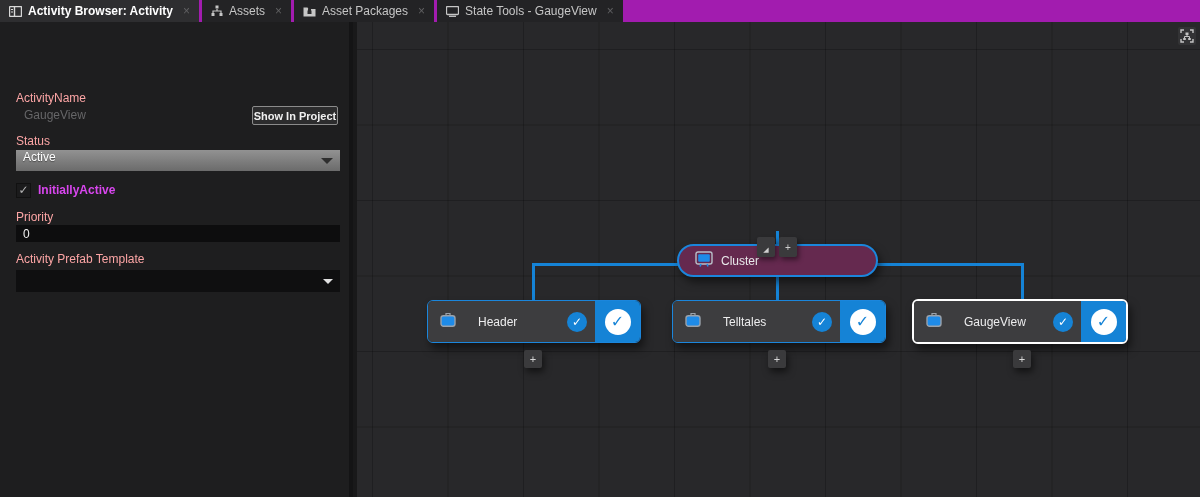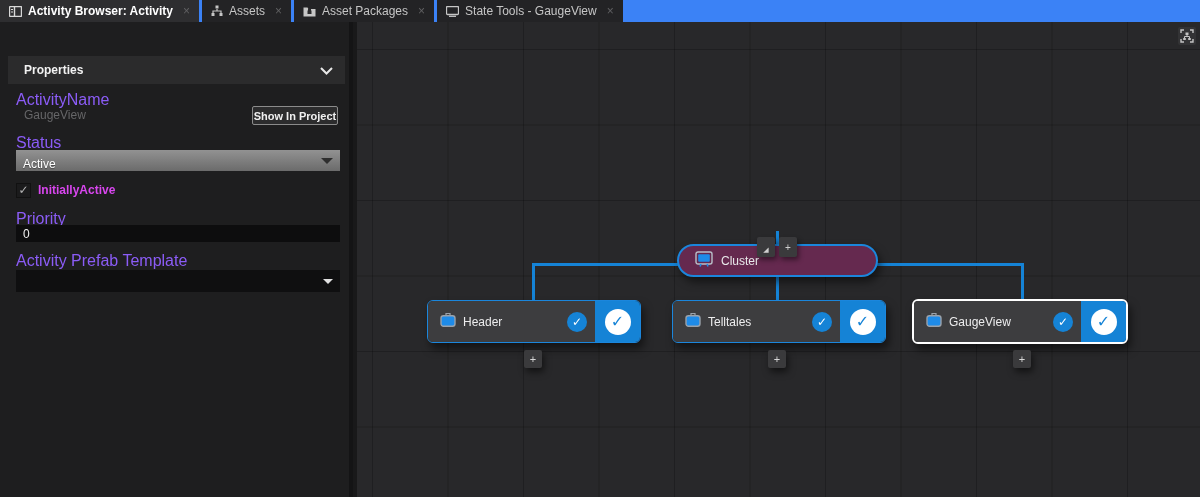--- a/index.html
+++ b/index.html
@@ -1,41 +1,41 @@
 <!DOCTYPE html>
 <html><head>
 <meta charset="utf-8">
 <style>
   * { margin:0; padding:0; box-sizing:border-box; }
   html,body { width:1200px; height:497px; overflow:hidden; background:#19191a;
     font-family:"Liberation Sans","DejaVu Sans",sans-serif; }
 
   
   .tabbar { position:absolute; left:0; top:0; width:1200px; height:22px;
-    background:#3b82f6; display:flex; align-items:stretch; }
+    background:#a21caf; display:flex; align-items:stretch; }
   .tab { display:flex; align-items:center; gap:6px; padding:0 9px; margin-right:3px;
     background:#232325; color:#c6c6c6; font-size:12px; cursor:default; }
   .tab.active { background:#2e2e30; color:#ffffff; font-weight:bold; }
   .tab .close { color:#606062; font-size:12px; font-weight:normal; margin-left:4px; }
   .tab svg { display:block; }
 
   
   .left-panel { position:absolute; left:0; top:22px; width:353px; height:475px;
     background:#1e1e1f; border-right:4px solid #141415; }
   .prop-header { position:absolute; left:8px; top:34px; width:337px; height:28px;
     background:#2b2b2c; display:flex; align-items:center; justify-content:space-between;
     padding:0 12px 0 16px; }
   .prop-header .title { color:#f2f2f2; font-size:12px; font-weight:bold; }
-  .field-label { position:absolute; left:16px; color:#8b5cf6; font-size:16px; }
+  .field-label { position:absolute; left:16px; color:#fca5a5; font-size:12px; }
   .dim-value { position:absolute; left:24px; color:#666668; font-size:12px; }
   .btn-show { position:absolute; left:252px; top:84px; width:86px; height:19px;
     background:#2c2c2d; border:1px solid #8b8b8b; border-radius:2px; color:#f0f0f0;
     font-size:11px; font-weight:bold; display:flex; align-items:center; justify-content:center; }
   .select-status { position:absolute; left:16px; top:128px; width:324px; height:21px;
-    background:linear-gradient(#929292,#6b6b6b); display:flex; align-items:flex-end;
+    background:linear-gradient(#929292,#6b6b6b); display:flex; align-items:flex-start;
     padding-left:7px; color:#ffffff; font-size:12px; text-shadow:0 1px 1px rgba(0,0,0,.4); }
   .select-status .arrow { position:absolute; right:7px; top:8px; width:0; height:0;
     border-left:6px solid transparent; border-right:6px solid transparent;
     border-top:6px solid #2e2e2e; }
   .checkbox { position:absolute; left:16px; top:161px; width:15px; height:15px;
     background:#1b1b1c; border:1px solid #111; color:#b6b6b6; font-size:12px;
     line-height:13px; text-align:center; }
   .check-label { position:absolute; left:38px; top:161px; color:#d946ef; font-size:12px;font-weight:bold; }
   .input-priority { position:absolute; left:16px; top:203px; width:324px; height:17px;
     background:#0d0d0e; color:#f0f0f0; font-size:12px; display:flex; align-items:center;
@@ -68,21 +68,21 @@
   .mini-btn { position:absolute; width:18px; height:20px; background:#3a3a3c;
     border-radius:2px; color:#cfcfcf; display:flex; align-items:center;
     justify-content:center; font-size:10px; box-shadow:2px 3px 5px rgba(0,0,0,0.45); }
   .mini-btn.tri span { font-size:7px; line-height:7px; transform:translateY(2px); }
 
   .node-child { position:absolute; top:278px; width:214px; height:43px;
     border:1px solid #1b86dc; border-radius:6px; display:flex; overflow:hidden;
     box-shadow:3px 6px 9px rgba(0,0,0,0.5); }
   .node-child.selected { border:2px solid #ffffff; height:45px; top:277px; width:216px; }
   .node-body { flex:1; background:#3d3d3f; display:flex; align-items:center;
-    padding:0 8px 0 12px; gap:7px; }
+    padding:0 8px 0 12px; gap:22px; }
   .node-body .label { color:#ededee; font-size:12px; flex:1; }
   .chk-small { width:20px; height:20px; border-radius:50%; background:#1583d6;
     color:#ffffff; font-size:12px; font-weight:bold; display:flex; align-items:center;
     justify-content:center; }
   .node-blue { width:45px; background:#1583d6; display:flex; align-items:center;
     justify-content:center; }
   .chk-big { width:26px; height:26px; border-radius:50%; background:#ffffff;
     color:#1583d6; font-size:16px; font-weight:bold; display:flex; align-items:center;
     justify-content:center; }
 
@@ -137,28 +137,20 @@
           <rect x="0.5" y="0.5" width="12" height="8" rx="1" fill="none" stroke="#c6c6c6" stroke-width="1.3"></rect>
           <line x1="3" y1="10.3" x2="10" y2="10.3" stroke="#c6c6c6" stroke-width="1.3"></line>
         </svg>
     </span>
     <span>State Tools - GaugeView</span>
     <span class="close">×</span>
   </div>
 </div>
 
 <div class="left-panel">
-  <div class="prop-header">
-    <span class="title">Properties</span>
-    <span>
-      <svg width="13" height="8" viewBox="0 0 13 8">
-          <path d="M1 1 L6.5 6.5 L12 1" fill="none" stroke="#e8e8e8" stroke-width="2"></path>
-        </svg>
-    </span>
-  </div>
 
   <div class="field-label" style="top:69px;">ActivityName</div>
   <div class="dim-value" style="top:86px;">GaugeView</div>
   <div class="btn-show">Show In Project</div>
 
   <div class="field-label" style="top:112px;">Status</div>
   <div class="select-status">
     <span>Active</span>
     <span class="arrow"></span>
   </div>

